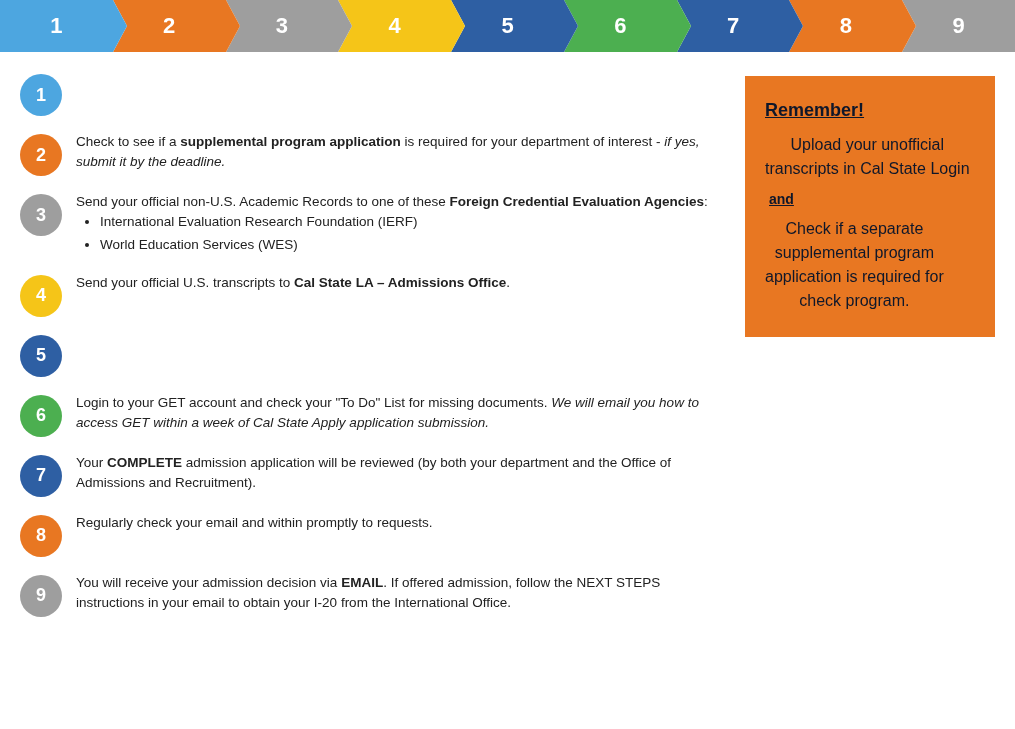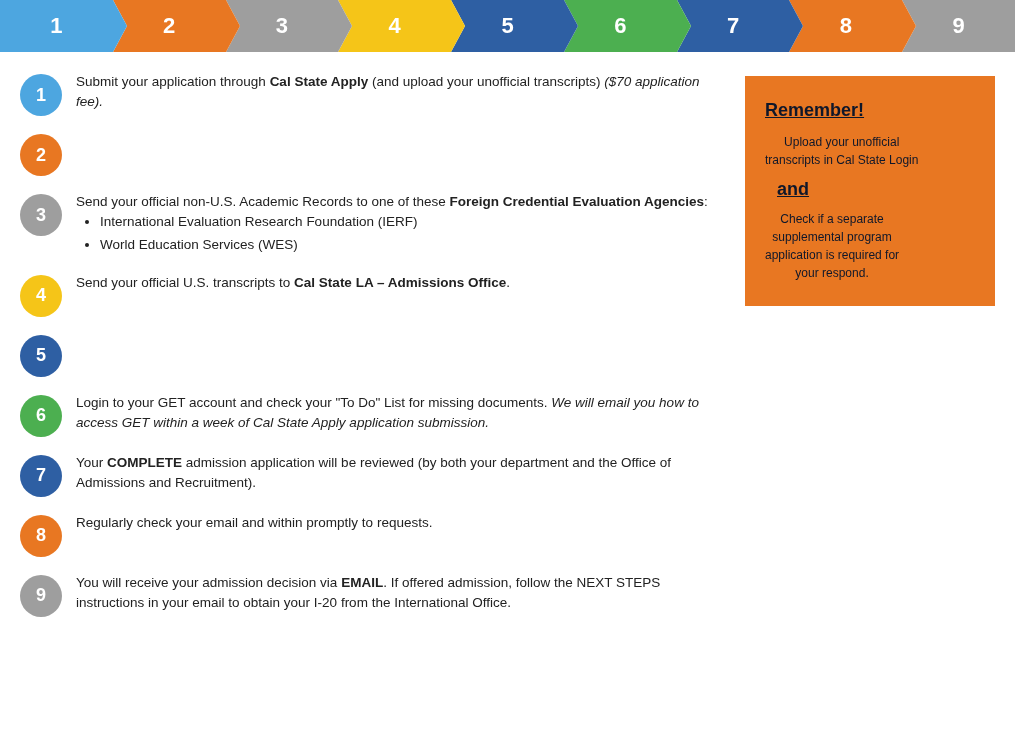--- a/index.html
+++ b/index.html
@@ -160,30 +160,30 @@
     }
 
     .sidebar-title {
       font-size: 18px;
       font-weight: bold;
       text-decoration: underline;
       margin-bottom: 12px;
     }
 
     .sidebar-body {
-      font-size: 12px;
+      font-size: 16px;
       font-weight: normal;
       line-height: 1.5;
     }
 
     .sidebar-and {
-      font-size: 18px;
+      font-size: 14px;
       font-weight: bold;
       text-decoration: underline;
-      margin: 10px 12px;
+      margin: 10px 4px;
     }
   </style>
 </head>
 <body>
 
 <div class="step-banner">
   <div class="step-arrow arrow-1">1</div>
   <div class="step-arrow arrow-2">2</div>
   <div class="step-arrow arrow-3">3</div>
   <div class="step-arrow arrow-4">4</div>
@@ -193,27 +193,27 @@
   <div class="step-arrow arrow-8">8</div>
   <div class="step-arrow arrow-9">9</div>
 </div>
 
 <div class="main-content">
 
   <div class="steps-list">
 
     <div class="step-item">
       <div class="step-circle circle-blue">1</div>
-      <div class="step-text">
-        Submit your application through <b>Cal State Apply</b> (and upload your unofficial transcripts) <i>($70 application fee).</i>
-      </div>
     </div>
 
     <div class="step-item">
       <div class="step-circle circle-orange">2</div>
+      <div class="step-text">
+        Check to see if a <b>supplemental program application</b> is required for your department of interest - <i>if yes, submit it by the deadline.</i>
+      </div>
     </div>
 
     <div class="step-item">
       <div class="step-circle circle-gray">3</div>
       <div class="step-text">
         Send your official non-U.S. Academic Records to one of these <b>Foreign Credential Evaluation Agencies</b>:
         <ul class="bullet-list">
           <li>International Evaluation Research Foundation (IERF)</li>
           <li>World Education Services (WES)</li>
         </ul>
@@ -265,17 +265,17 @@
     <div class="sidebar-title">Remember!</div>
     <div class="sidebar-body">
       <span>Upload your unofficial</span><br>
       <span>transcripts in Cal State Login</span>
     </div>
     <div class="sidebar-and">and</div>
     <div class="sidebar-body">
       <span>Check if a separate</span><br>
       <span>supplemental program</span><br>
       <span>application is required for</span><br>
-      <span>your respond.</span>
+      <span>check program.</span>
     </div>
   </div>
 
 </div>
 
 </body></html>

